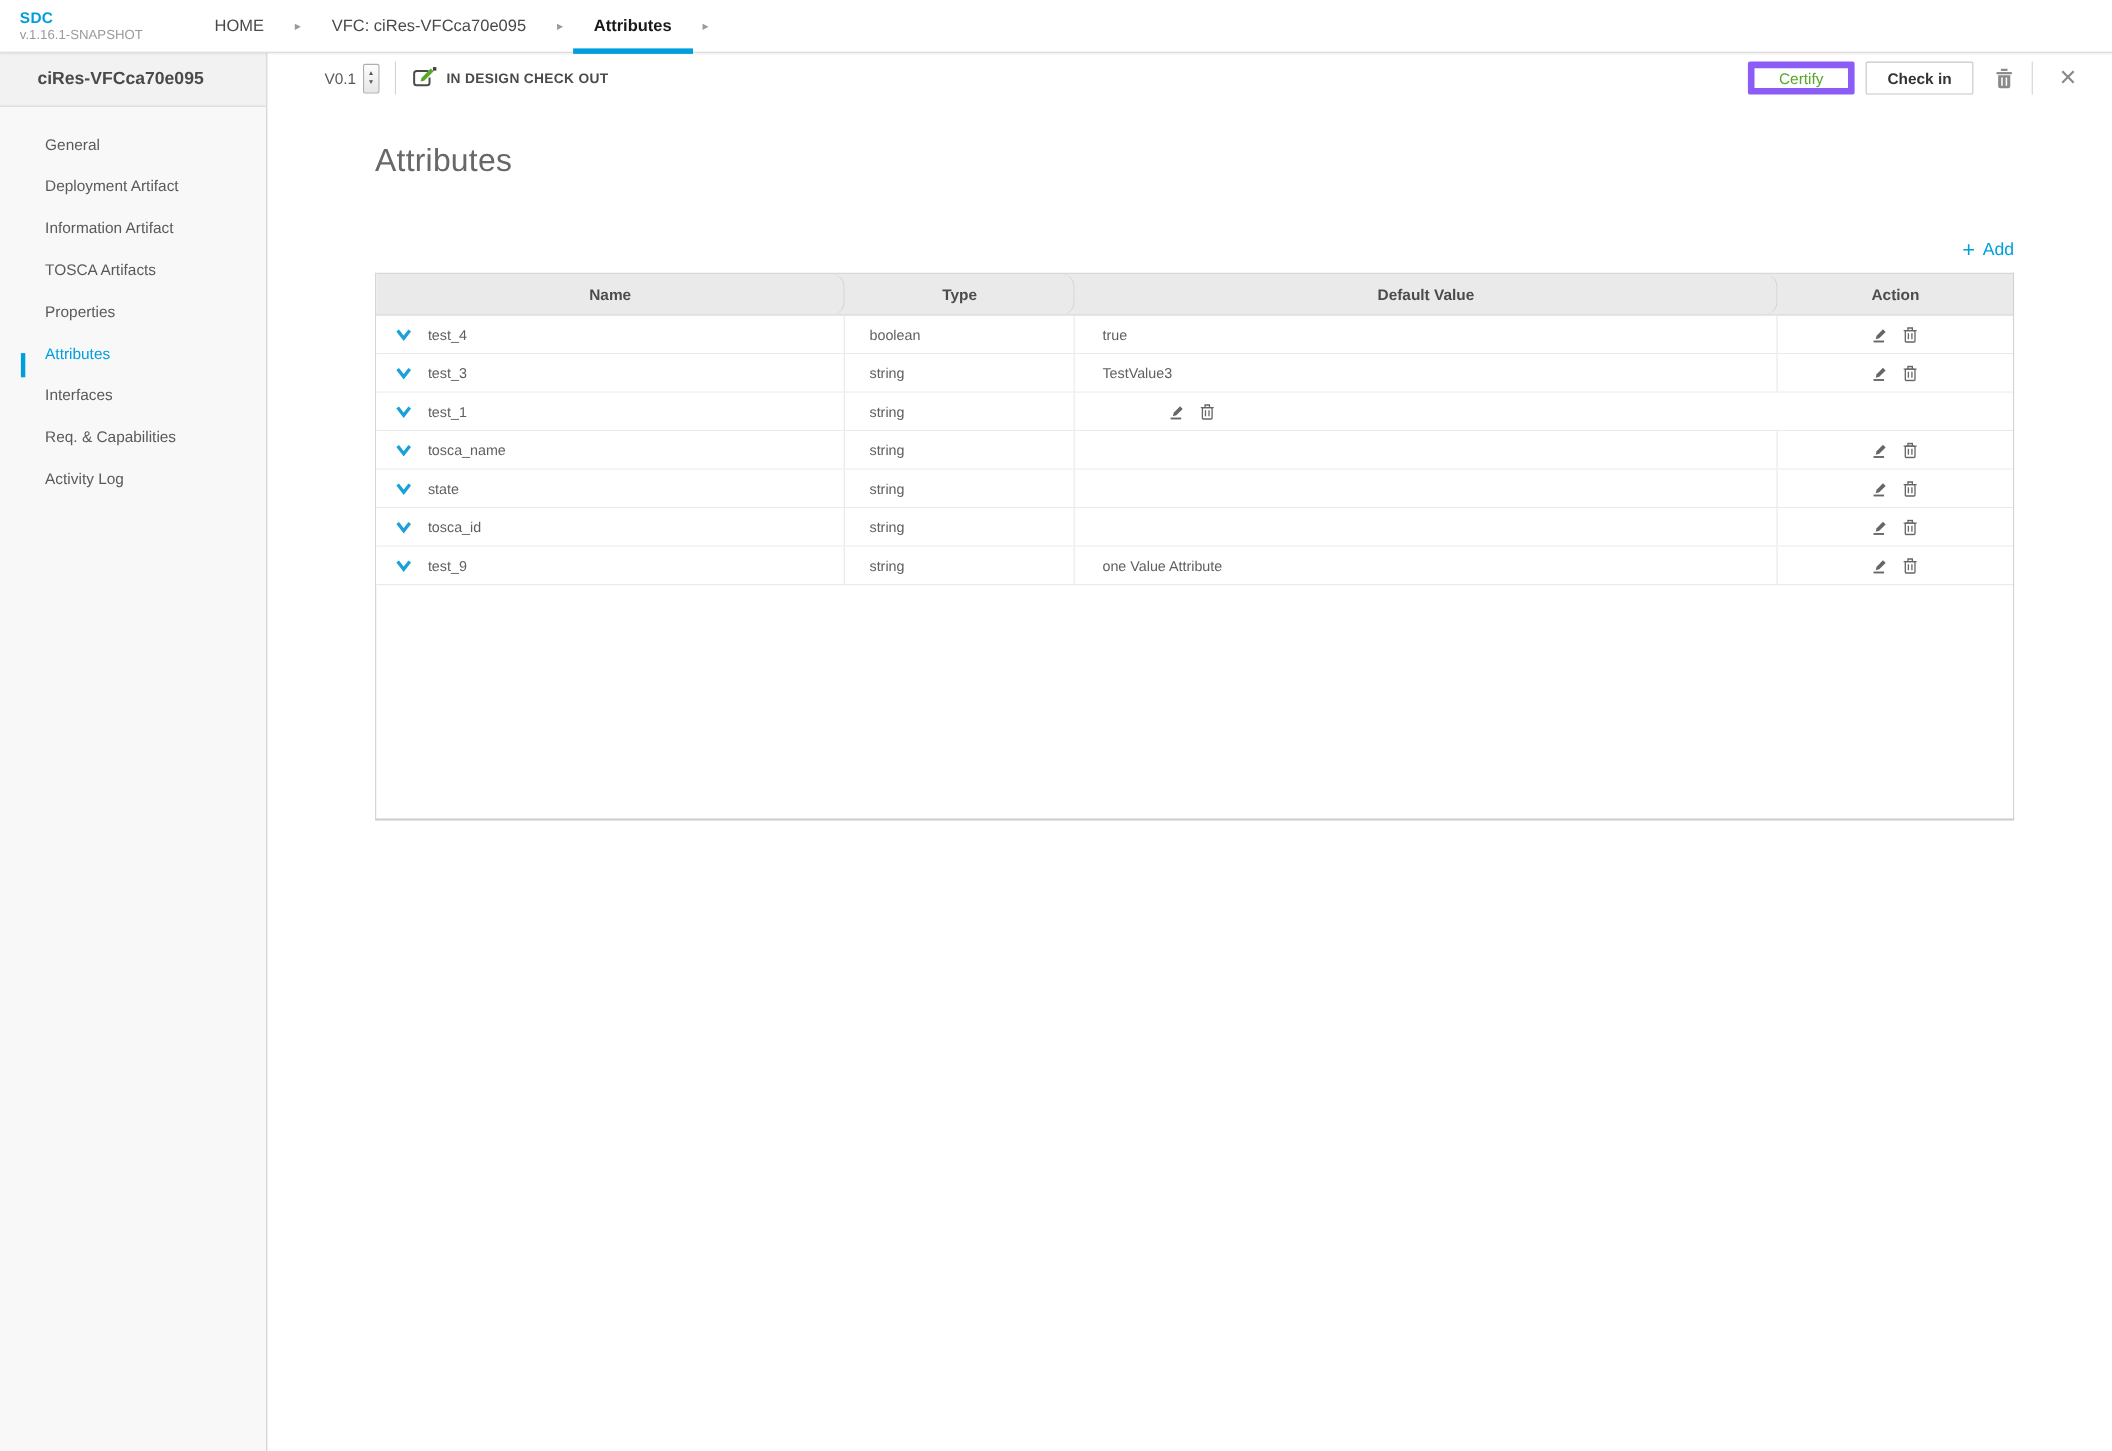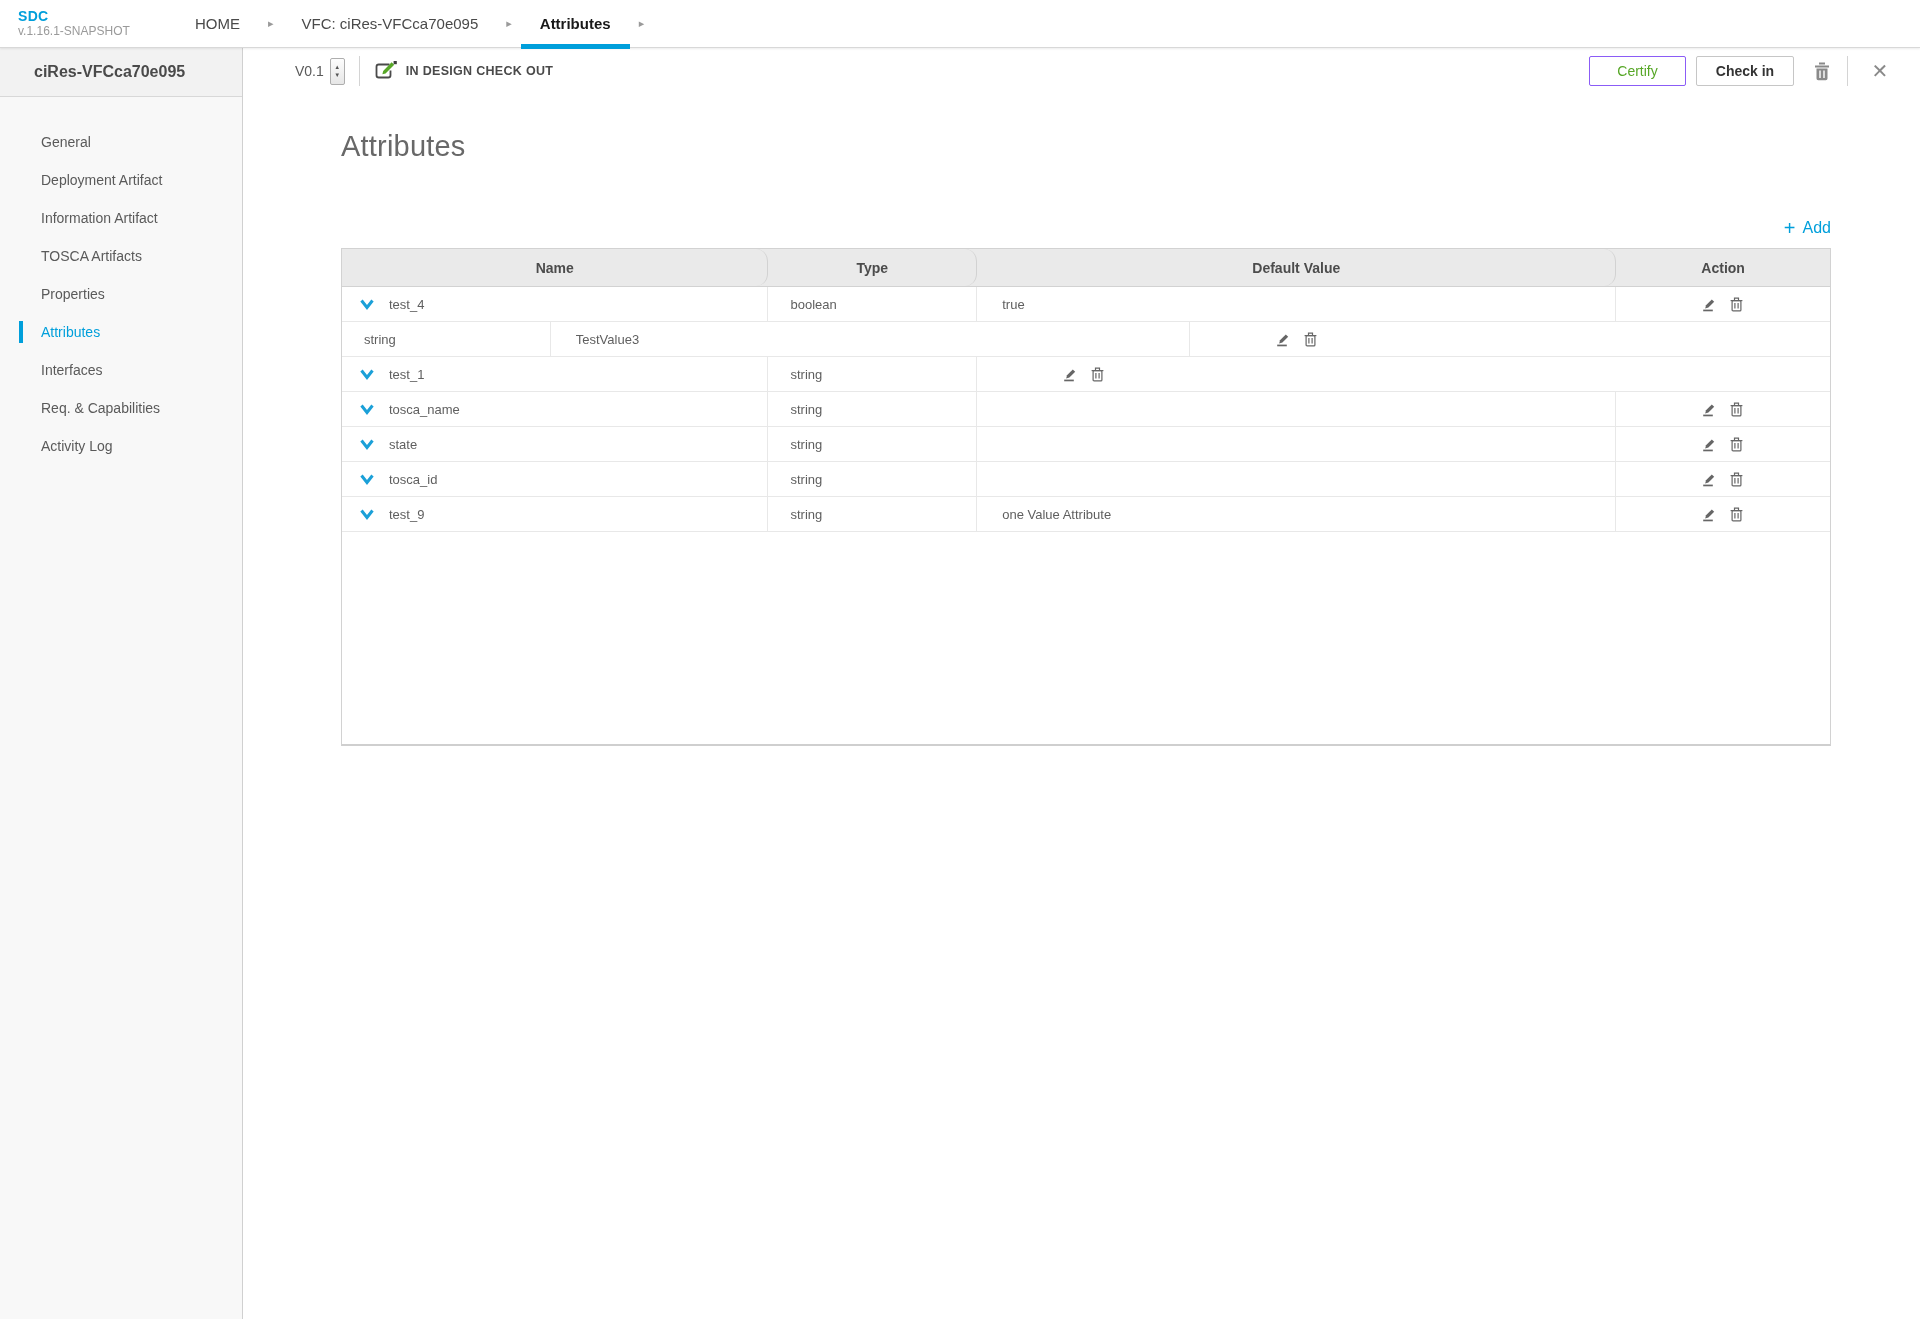--- a/index.html
+++ b/index.html
@@ -21,42 +21,42 @@
                          height:5px; background:#009fdb; }
   .crumb-arrow { color:#9a9a9a; font-size:11px; margin:0 28px; user-select:none; }
 
   
   .sidebar { position:absolute; left:0; top:48px; width:243px; bottom:0; background:#f8f8f8;
              border-right:1px solid #d0d0d0; }
   .sidebar-head { height:49px; background:#f2f2f2; border-bottom:1px solid #d8d8d8;
                   display:flex; align-items:center; padding-left:34px;
                   font-size:16px; font-weight:bold; color:#4a4a4a; }
   .sidebar-menu { padding-top:26px; }
-  .side-item { position:relative; height:38px; display:flex; align-items:center;
+  .side-item { position:relative; height:38px; display:flex; 
                padding-left:41px; font-size:14px; color:#5a5a5a; cursor:pointer; }
   .side-item.active { color:#009fdb; }
   .side-item.active::before { content:""; position:absolute; left:19px; top:8px;
                               width:4px; height:22px; background:#009fdb; }
 
   
   .content { position:absolute; left:244px; top:48px; right:0; bottom:0; background:#fff; }
   .toolbar { height:46px; display:flex; align-items:center; padding-left:51px; padding-right:24px; }
   .ver-label { font-size:14px; color:#5a5a5a; margin-right:6px; }
   .ver-spinner { width:15px; height:27px; border:1px solid #aeaeae; border-radius:2px;
                  background:linear-gradient(#fdfdfd,#e6e6e6); display:flex; flex-direction:column;
                  align-items:center; justify-content:center; gap:2px; cursor:pointer; }
   .ver-spinner span { font-size:6px; line-height:6px; color:#555; }
   .tb-divider { width:1px; height:30px; background:#d4d4d4; margin:0 14px; }
   .status-wrap { display:flex; align-items:center; gap:9px; }
   .status-text { font-size:12.5px; font-weight:bold; color:#4a4a4a; letter-spacing:.3px; }
   .tb-right { margin-left:auto; display:flex; align-items:center; }
   .btn { height:30px; border-radius:2px; background:#fff; font-size:14px; cursor:pointer;
          display:inline-flex; align-items:center; justify-content:center;
          font-family:"Liberation Sans", sans-serif; }
-  .btn-certify { width:97px; border:1px solid #8b5cf6; color:#57a727; margin-right:10px; }
+  .btn-certify { width:97px; border:6px solid #8b5cf6; color:#57a727; margin-right:10px; }
   .btn-checkin { width:98px; border:1px solid #c6c6c6; color:#333; font-weight:bold; }
   .icon-btn { border:none; background:none; cursor:pointer; display:inline-flex; align-items:center;
               justify-content:center; padding:0; }
   .tb-trash { margin-left:19px; }
   .tb-close { color:#8a8a8a; font-size:20px; line-height:20px; width:32px; }
 
   
   .main { padding:0 89px 0 97px; }
   .page-title { margin-top:36px; font-size:29px; color:#686868; font-weight:normal; letter-spacing:.2px; }
   .add-row { margin-top:56px; display:flex; justify-content:flex-end; }
@@ -225,20 +225,28 @@
             <line x1="0.6" y1="3.6" x2="12.4" y2="3.6"></line>
             <path d="M4.5 3.4 V1.2 h4 v2.2"></path>
             <line x1="4.9" y1="6" x2="4.9" y2="11.5"></line>
             <line x1="8.1" y1="6" x2="8.1" y2="11.5"></line>
           </g>
         </svg>
       </span>
     </div>
   </div>
           <div class="trow">
+    <div class="cell c-name">
+      <span class="chev">
+        <svg width="14" height="11" viewBox="0 0 14 11">
+          <polyline points="1.5,1.5 7,8.5 12.5,1.5" fill="none" stroke="#1ba0d8" stroke-width="3"></polyline>
+        </svg>
+      </span>
+      <span>test_3</span>
+    </div>
     <div class="cell c-type">string</div>
     <div class="cell c-default">TestValue3</div>
     <div class="cell c-action">
       <span class="act-btn">
         <svg width="15" height="15" viewBox="0 0 15 15">
           <polygon points="4,8.2 9.8,2.4 12.2,4.8 6.4,10.6 3.2,11.4" fill="#666"></polygon>
           <rect x="1.2" y="12.6" width="9.6" height="1.7" fill="#666"></rect>
         </svg>
       </span>
       <span class="act-btn">

